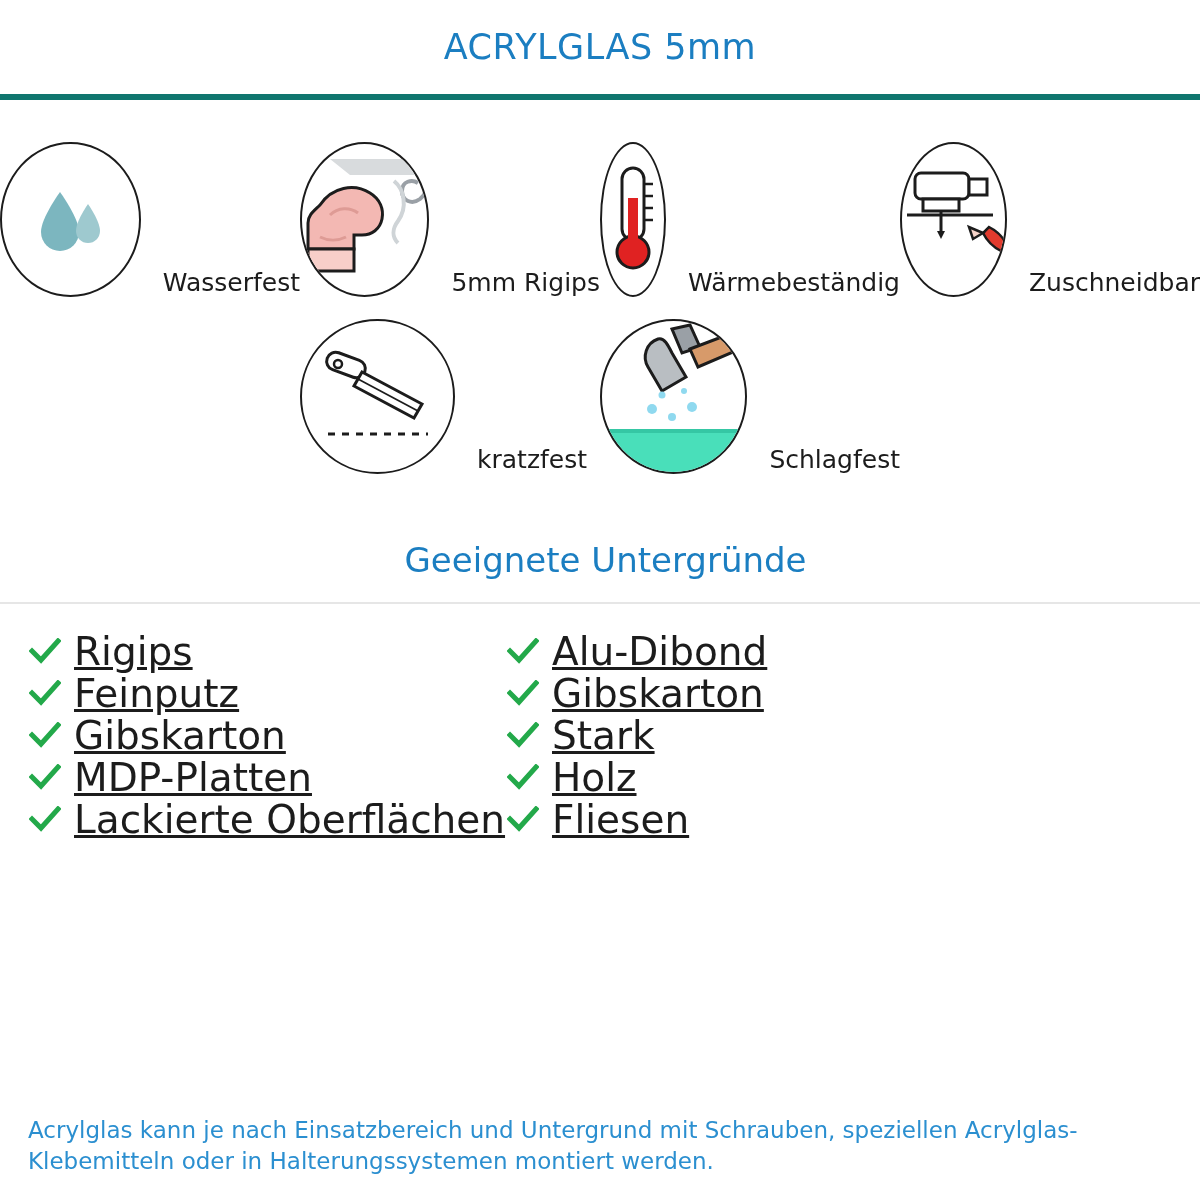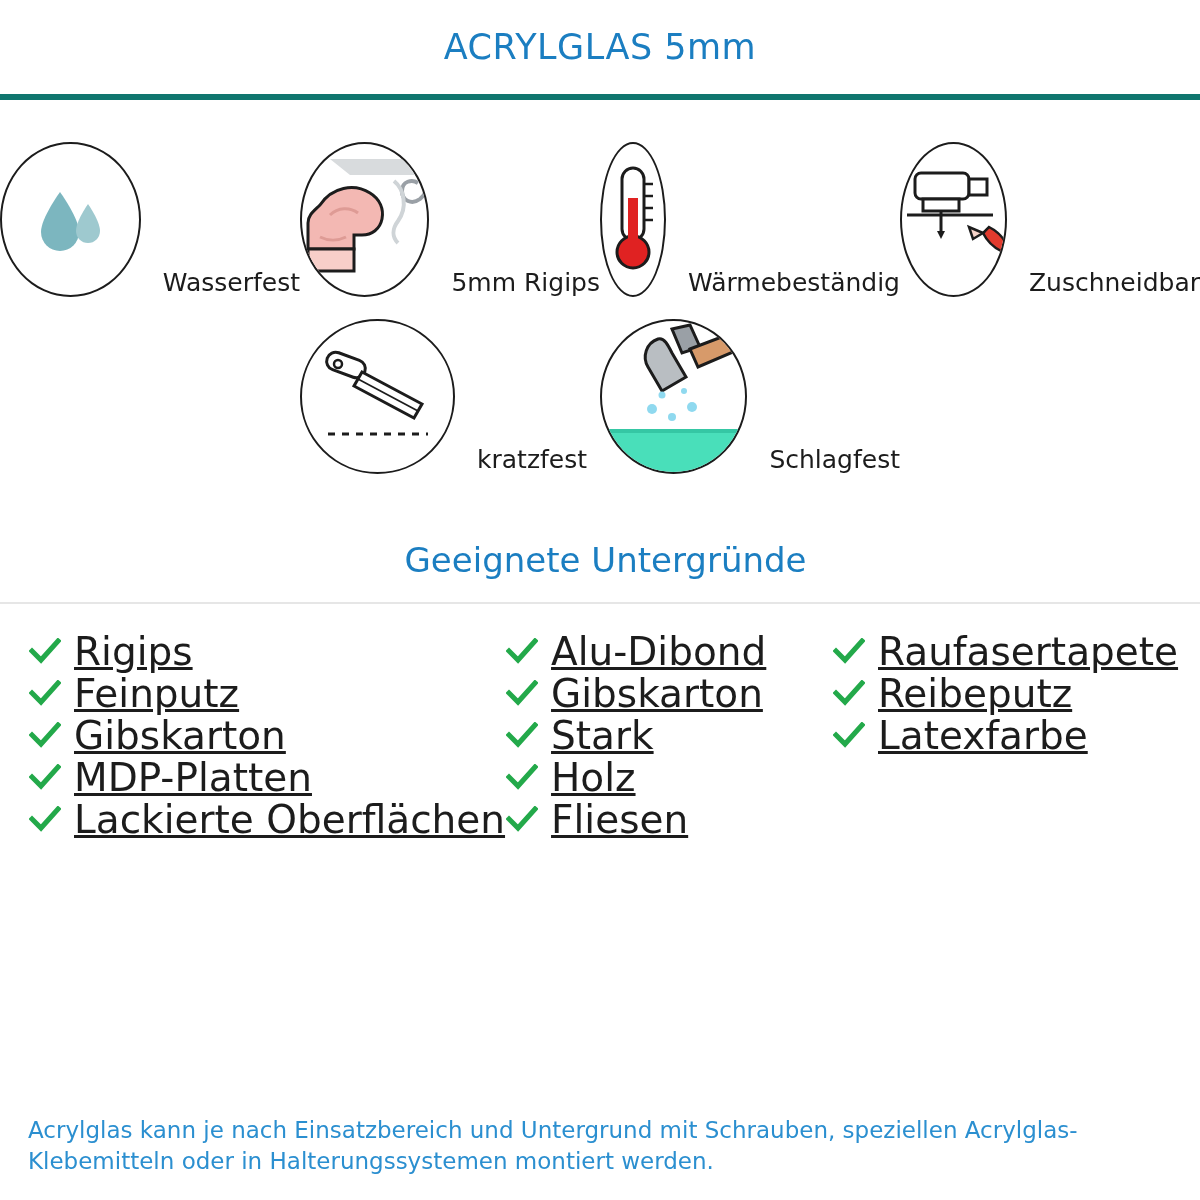--- a/index.html
+++ b/index.html
@@ -328,44 +328,18 @@
       <div class="list-item">
         <span class="check">
             <svg width="32" height="26" viewBox="0 0 32 26">
               <path d="M3 13 L12 22 L29 3" fill="none" stroke="#23a94a" stroke-width="5" stroke-linecap="square"></path>
             </svg>
           </span>
         <span class="list-text">Fliesen</span>
       </div>
     </div>
 
-    <div class="list-col c3">
-      <div class="list-item">
-        <span class="check">
-            <svg width="32" height="26" viewBox="0 0 32 26">
-              <path d="M3 13 L12 22 L29 3" fill="none" stroke="#23a94a" stroke-width="5" stroke-linecap="square"></path>
-            </svg>
-          </span>
-        <span class="list-text">Raufasertapete</span>
-      </div>
-      <div class="list-item">
-        <span class="check">
-            <svg width="32" height="26" viewBox="0 0 32 26">
-              <path d="M3 13 L12 22 L29 3" fill="none" stroke="#23a94a" stroke-width="5" stroke-linecap="square"></path>
-            </svg>
-          </span>
-        <span class="list-text">Reibeputz</span>
-      </div>
-      <div class="list-item">
-        <span class="check">
-            <svg width="32" height="26" viewBox="0 0 32 26">
-              <path d="M3 13 L12 22 L29 3" fill="none" stroke="#23a94a" stroke-width="5" stroke-linecap="square"></path>
-            </svg>
-          </span>
-        <span class="list-text">Latexfarbe</span>
-      </div>
-    </div>
 
   </div>
 
   <div class="footnote">Acrylglas kann je nach Einsatzbereich und Untergrund mit Schrauben, speziellen Acrylglas-Klebemitteln oder in Halterungssystemen montiert werden.</div>
 
 </div>
 
 </body></html>

